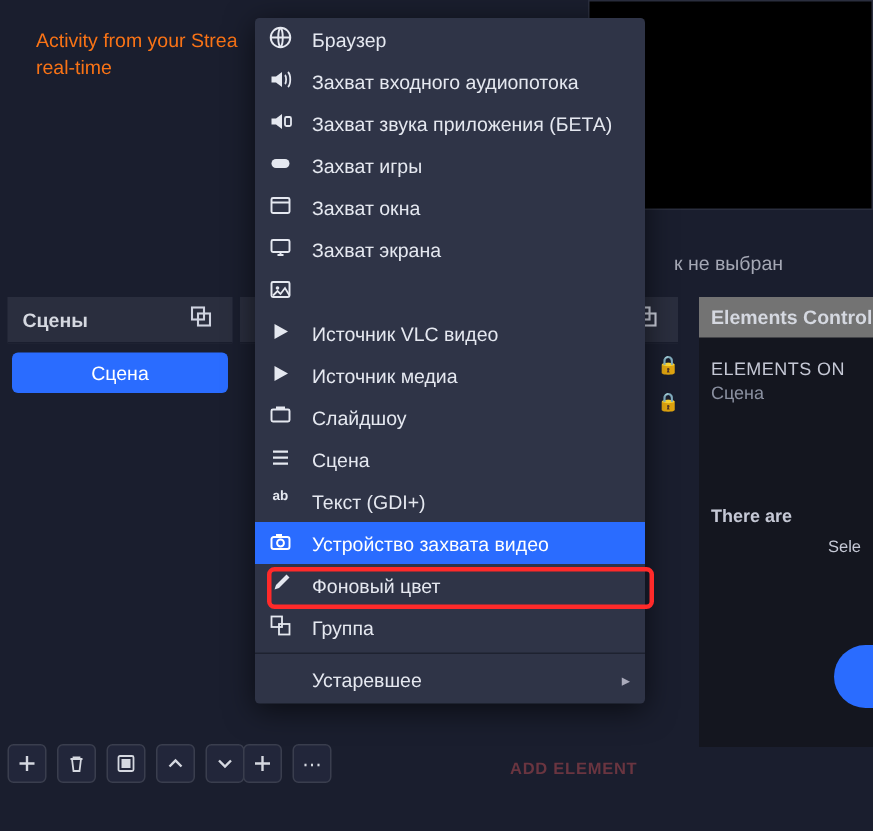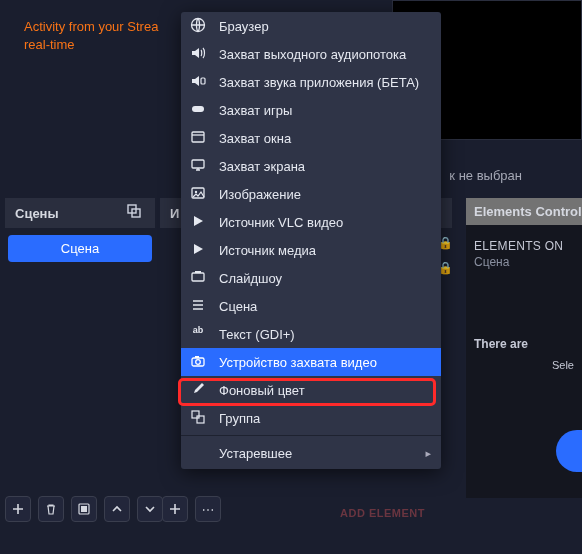--- a/index.html
+++ b/index.html
@@ -144,21 +144,21 @@
   color: #6a3540;
   font-size: 11px;
   font-weight: 700;
   letter-spacing: 0.5px;
 }
 
 
 .ctx-menu {
   position: absolute;
   top: 12px;
-  left: 181px;
+  left: 170px;
   width: 260px;
   background: #2f3447;
   border-radius: 3px;
   box-shadow: 0 4px 20px rgba(0,0,0,.6);
   z-index: 100;
   padding-bottom: 2px;
 }
 .ctx-item {
   display: flex;
   align-items: center;
@@ -318,21 +318,21 @@
       </span>
     <span class="lbl">Браузер</span>
   </div>
   <div class="ctx-item">
     <span class="ico">
         <svg width="16" height="16" viewBox="0 0 16 16">
           <path d="M2 6v4h3l4 3V3L5 6z" fill="#e5e8f0"></path>
           <path d="M11 5c1 1 1 5 0 6M13 3c2 2 2 8 0 10" fill="none" stroke="#e5e8f0" stroke-width="1.2"></path>
         </svg>
       </span>
-    <span class="lbl">Захват выходного аудиопотока</span>
+    <span class="lbl">Захват входного аудиопотока</span>
   </div>
   <div class="ctx-item">
     <span class="ico">
         <svg width="16" height="16" viewBox="0 0 16 16">
           <path d="M2 6v4h3l4 3V3L5 6z" fill="#e5e8f0"></path>
           <rect x="11" y="5" width="4" height="6" rx="1" fill="none" stroke="#e5e8f0" stroke-width="1.2"></rect>
         </svg>
       </span>
     <span class="lbl">Захват звука приложения (БЕТА)</span>
   </div>
@@ -363,21 +363,20 @@
     <span class="lbl">Захват экрана</span>
   </div>
   <div class="ctx-item">
     <span class="ico">
         <svg width="16" height="16" viewBox="0 0 16 16">
           <rect x="2" y="3" width="12" height="10" rx="1" fill="none" stroke="#e5e8f0" stroke-width="1.3"></rect>
           <circle cx="6" cy="7" r="1.2" fill="#e5e8f0"></circle>
           <path d="M3 12l3-3 2 2 3-4 3 5" fill="none" stroke="#e5e8f0" stroke-width="1.2"></path>
         </svg>
       </span>
-    <span class="lbl">Изображение</span>
   </div>
   <div class="ctx-item">
     <span class="ico">
         <svg width="16" height="16" viewBox="0 0 16 16">
           <path d="M4 3v10l9-5z" fill="#e5e8f0"></path>
         </svg>
       </span>
     <span class="lbl">Источник VLC видео</span>
   </div>
   <div class="ctx-item">

